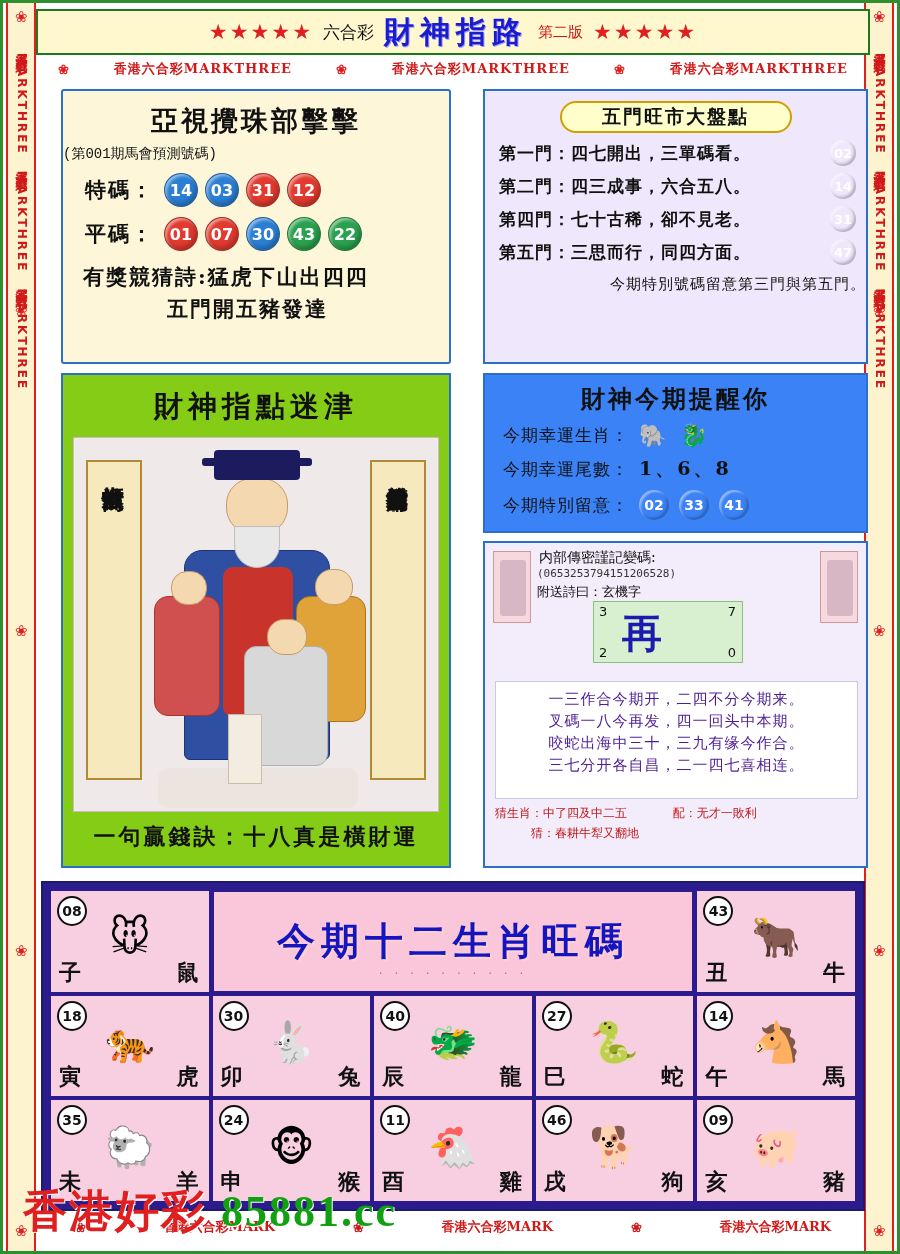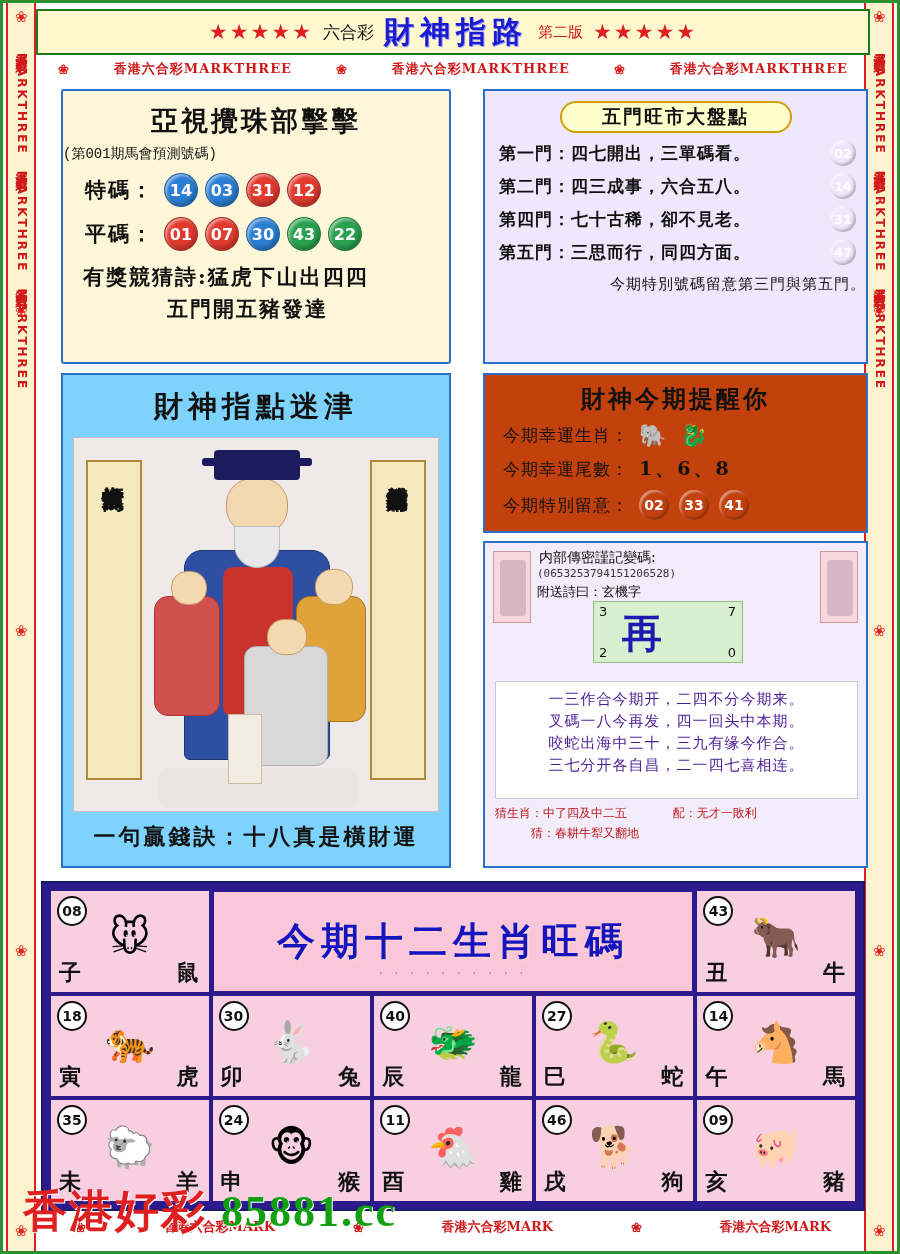--- a/index.html
+++ b/index.html
@@ -128,21 +128,21 @@
     font-family:"DejaVu Sans", sans-serif;
   }
   #panelB .footB {
     margin-top:10px; text-align:right; font-size:15px;
     font-family:"DejaVu Serif", serif; color:#111; letter-spacing:1px;
   }
 
   
   #panelC {
     left:58px; top:370px; width:390px; height:495px;
-    background:#7dd3fc;
+    background:#84cc16;
     border:2px solid #2a6fc9;
   }
   #panelC .titleC {
     text-align:center; margin-top:12px;
     font-size:29px; font-weight:bold; color:#111;
     font-family:"DejaVu Serif", serif; letter-spacing:5px;
   }
   .artbox {
     position:absolute; left:10px; top:62px; width:366px; height:375px;
     background:#efe9ea;
@@ -180,21 +180,21 @@
 
   #panelC .footC {
     position:absolute; left:0; bottom:14px; width:100%;
     text-align:center; font-size:22px; font-weight:bold; color:#111;
     font-family:"DejaVu Serif", serif; letter-spacing:3px;
   }
 
   
   #panelD {
     left:480px; top:370px; width:385px; height:160px;
-    background:#c2410c;
+    background:#3b82f6;
     border:2px solid #2a6fc9;
   }
   #panelD .titleD {
     text-align:center; margin-top:8px; font-size:24px; font-weight:bold;
     color:#111; font-family:"DejaVu Serif", serif; letter-spacing:3px;
   }
   .dRow { display:flex; align-items:center; margin:8px 0 0 18px; font-size:17px; font-family:"DejaVu Serif", serif; color:#111;}
   .dRow .dlbl { letter-spacing:1px; margin-right:10px; }
   .zodiac-ico { font-size:22px; margin-right:14px; }
   .tailnums { font-size:19px; font-weight:bold; letter-spacing:3px; }

